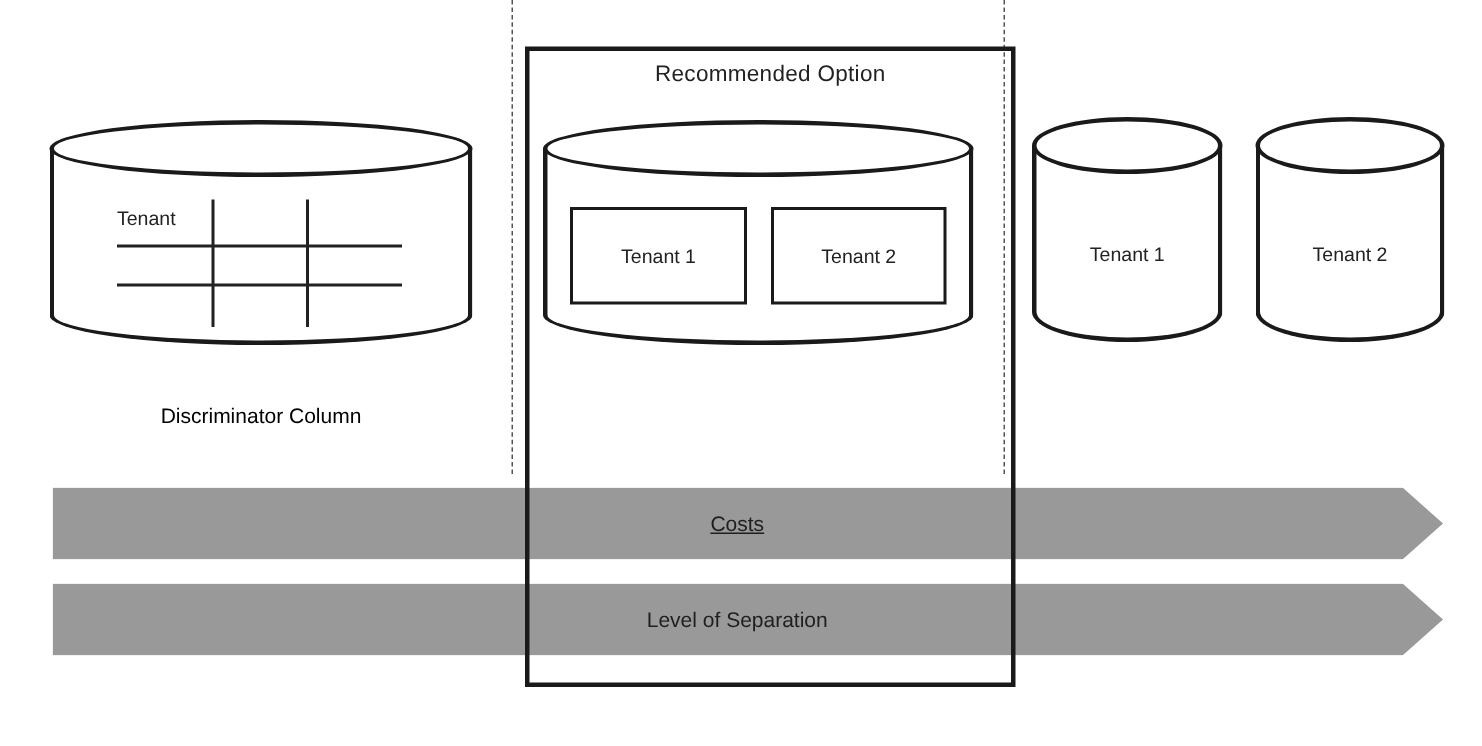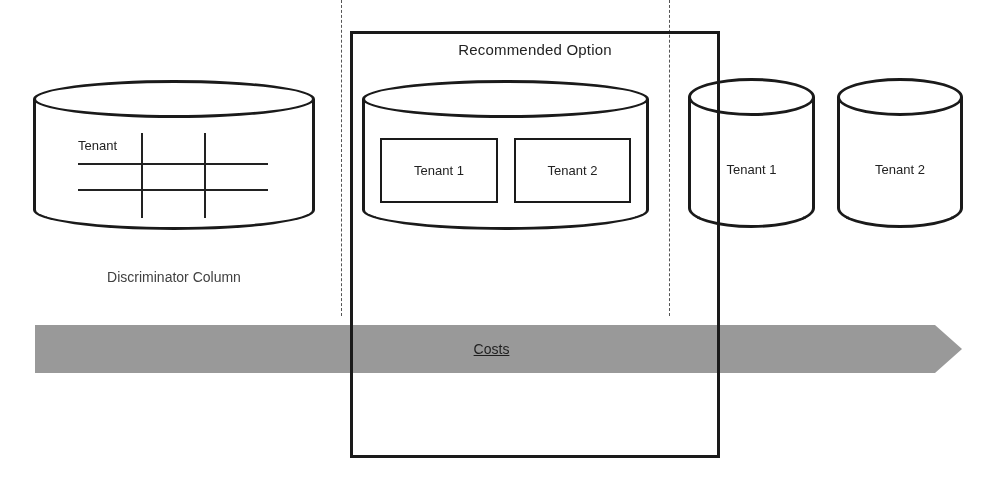--- a/index.html
+++ b/index.html
@@ -15,21 +15,21 @@
   }
   .stage{position:absolute;inset:0;}
 
   
   .dash-line{position:absolute;top:0;height:316px;width:0;border-left:1px dashed #555;}
   .dash-left{left:341px;}
   .dash-right{left:669px;}
 
   
   .reco-box{
-    position:absolute;left:350px;top:31px;width:370px;height:427px;
+    position:absolute;left:350px;top:31px;width:327px;height:427px;
     border:3px solid var(--stroke);background:transparent;z-index:6;
   }
   .reco-title{
     position:absolute;left:0;right:0;top:7px;text-align:center;
     font-size:15px;color:#222;letter-spacing:.2px;
   }
 
   
   .cyl{position:absolute;padding-left:46px;}
   .cyl-top{
@@ -70,21 +70,21 @@
 
   
   .cyl-label{
     position:absolute;left:0;right:0;top:84px;height:16px;line-height:16px;
     text-align:center;font-size:13px;color:#222;
   }
 
   
   .caption{
     position:absolute;top:268px;height:18px;line-height:18px;text-align:center;
-    font-size:14px;color:#404040;
+    font-size:14px;color:#000000;
   }
   .cap-disc{left:33px;width:282px;}
   .cap-schema{left:350px;width:311px;}
   .cap-db{left:700px;width:270px;}
 
   
   .bar{
     position:absolute;left:35px;width:927px;height:48px;background:var(--bar-gray);
     clip-path:polygon(0 0, calc(100% - 27px) 0, 100% 50%, calc(100% - 27px) 100%, 0 100%);
     display:flex;align-items:center;justify-content:center;
@@ -137,14 +137,17 @@
     <div class="cyl-body"></div>
     <div class="cyl-top"></div>
     <div class="cyl-content">
       <div class="cyl-label">Tenant 2</div>
     </div>
   </div>
 
   <div class="bar bar-costs">
     <span>Costs</span>
   </div>
+  <div class="bar bar-sep">
+    <span>Level of Separation</span>
+  </div>
 
 </div>
 
 </body></html>

